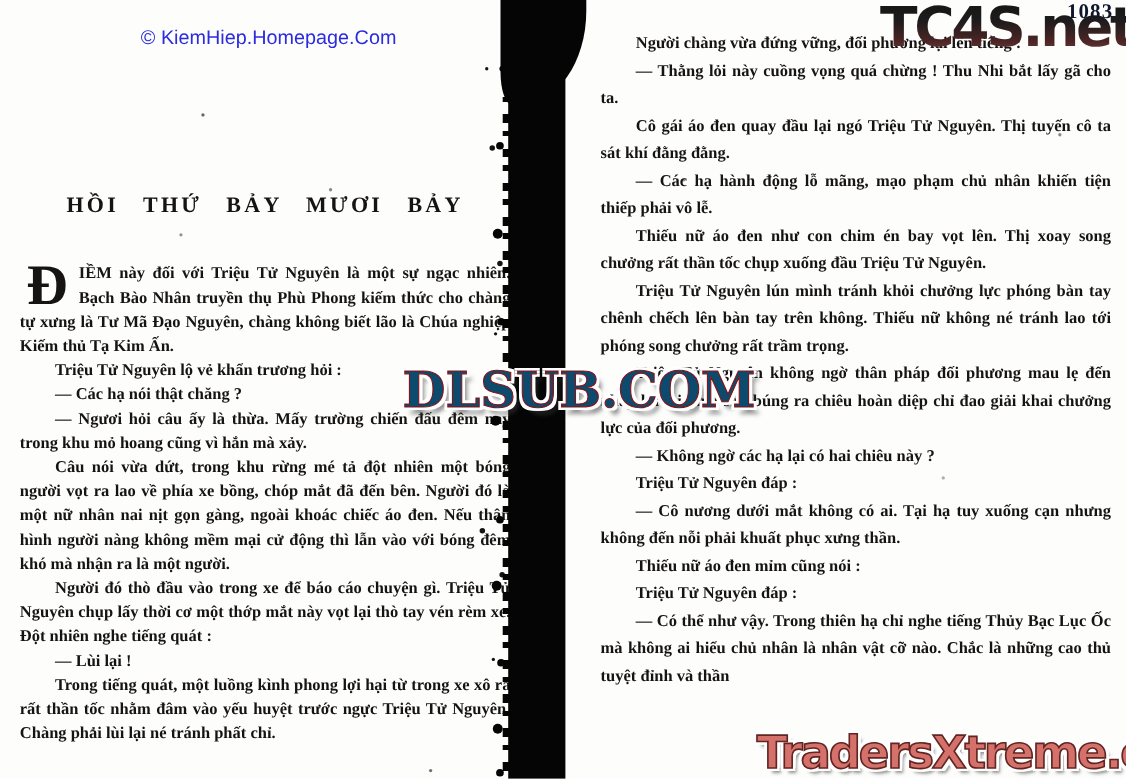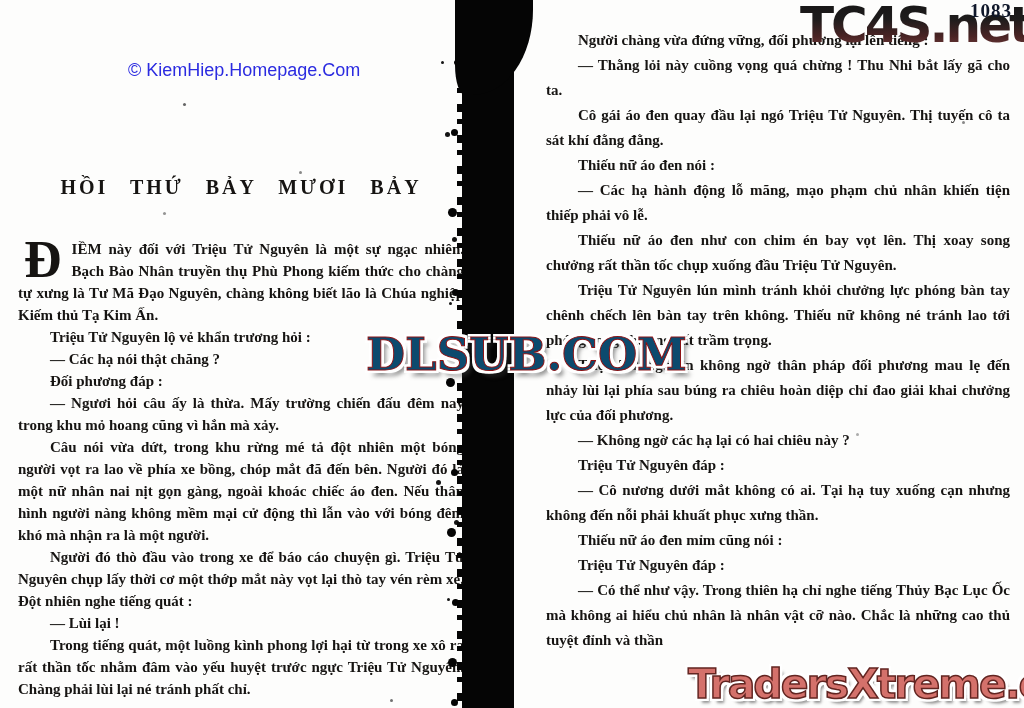--- a/index.html
+++ b/index.html
@@ -56,21 +56,21 @@
   }
   .opening p{text-indent:0;}
   .drop-cap{
     float:left;font-size:52px;line-height:40px;font-weight:bold;
     margin:2px 10px 0 6px;
   }
 
   
   .wm-kiemhiep{
     position:absolute;left:128px;top:24px;z-index:6;
-    font-family:"Liberation Sans",sans-serif;font-size:18px;color:#2b2be0;margin-top:36px;
+    font-family:"Liberation Sans",sans-serif;font-size:18px;color:#2b2be0;
   }
   .wm-tc4s{
     position:absolute;right:-6px;top:-4px;z-index:6;
     font-family:"DejaVu Sans","Liberation Sans",sans-serif;
     font-weight:bold;font-size:50px;letter-spacing:-3px;
     background:linear-gradient(180deg,#141414 0%,#1e1c1c 40%,#4a2424 70%,#7d4343 100%);
     -webkit-background-clip:text;background-clip:text;color:transparent;
   }
   .page-number{
     position:absolute;right:12px;top:0px;z-index:7;
@@ -109,33 +109,31 @@
 <div class="wm-traders">TradersXtreme.com</div>
 
 <div class="page left-page">
   <h1 class="chapter-title">HỒI THỨ BẢY MƯƠI BẢY</h1>
   <div class="opening">
     <span class="drop-cap">Đ</span>
     <p>IỀM này đối với Triệu Tử Nguyên là một sự ngạc nhiên. Bạch Bào Nhân truyền thụ Phù Phong kiếm thức cho chàng tự xưng là Tư Mã Đạo Nguyên, chàng không biết lão là Chúa nghiệp Kiếm thủ Tạ Kim Ấn.</p>
   </div>
   <p>Triệu Tử Nguyên lộ vẻ khẩn trương hỏi :</p>
   <p>— Các hạ nói thật chăng ?</p>
-  <p>Đối phương đáp :</p>
   <p>— Ngươi hỏi câu ấy là thừa. Mấy trường chiến đấu đêm nay trong khu mỏ hoang cũng vì hắn mà xảy.</p>
   <p>Câu nói vừa dứt, trong khu rừng mé tả đột nhiên một bóng người vọt ra lao về phía xe bồng, chóp mắt đã đến bên. Người đó là một nữ nhân nai nịt gọn gàng, ngoài khoác chiếc áo đen. Nếu thân hình người nàng không mềm mại cử động thì lẫn vào với bóng đêm khó mà nhận ra là một người.</p>
   <p>Người đó thò đầu vào trong xe để báo cáo chuyện gì. Triệu Tử Nguyên chụp lấy thời cơ một thớp mắt này vọt lại thò tay vén rèm xe. Đột nhiên nghe tiếng quát :</p>
   <p>— Lùi lại !</p>
   <p>Trong tiếng quát, một luồng kình phong lợi hại từ trong xe xô ra rất thần tốc nhằm đâm vào yếu huyệt trước ngực Triệu Tử Nguyên. Chàng phải lùi lại né tránh phất chỉ.</p>
 </div>
 
 <div class="page right-page">
   <p>Người chàng vừa đứng vững, đối phương lại lên tiếng :</p>
   <p>— Thằng lỏi này cuồng vọng quá chừng ! Thu Nhi bắt lấy gã cho ta.</p>
   <p>Cô gái áo đen quay đầu lại ngó Triệu Tử Nguyên. Thị tuyến cô ta sát khí đằng đằng.</p>
-  <p>Thiếu nữ áo đen nói :</p>
   <p>— Các hạ hành động lỗ mãng, mạo phạm chủ nhân khiến tiện thiếp phải vô lễ.</p>
   <p>Thiếu nữ áo đen như con chim én bay vọt lên. Thị xoay song chưởng rất thần tốc chụp xuống đầu Triệu Tử Nguyên.</p>
   <p>Triệu Tử Nguyên lún mình tránh khỏi chưởng lực phóng bàn tay chênh chếch lên bàn tay trên không. Thiếu nữ không né tránh lao tới phóng song chưởng rất trầm trọng.</p>
   <p>Triệu Tử Nguyên không ngờ thân pháp đối phương mau lẹ đến nhảy lùi lại phía sau búng ra chiêu hoàn diệp chỉ đao giải khai chưởng lực của đối phương.</p>
   <p>— Không ngờ các hạ lại có hai chiêu này ?</p>
   <p>Triệu Tử Nguyên đáp :</p>
   <p>— Cô nương dưới mắt không có ai. Tại hạ tuy xuống cạn nhưng không đến nỗi phải khuất phục xưng thần.</p>
   <p>Thiếu nữ áo đen mỉm cũng nói :</p>
   <p>Triệu Tử Nguyên đáp :</p>
   <p>— Có thể như vậy. Trong thiên hạ chỉ nghe tiếng Thủy Bạc Lục Ốc mà không ai hiểu chủ nhân là nhân vật cỡ nào. Chắc là những cao thủ tuyệt đỉnh và thần</p>

